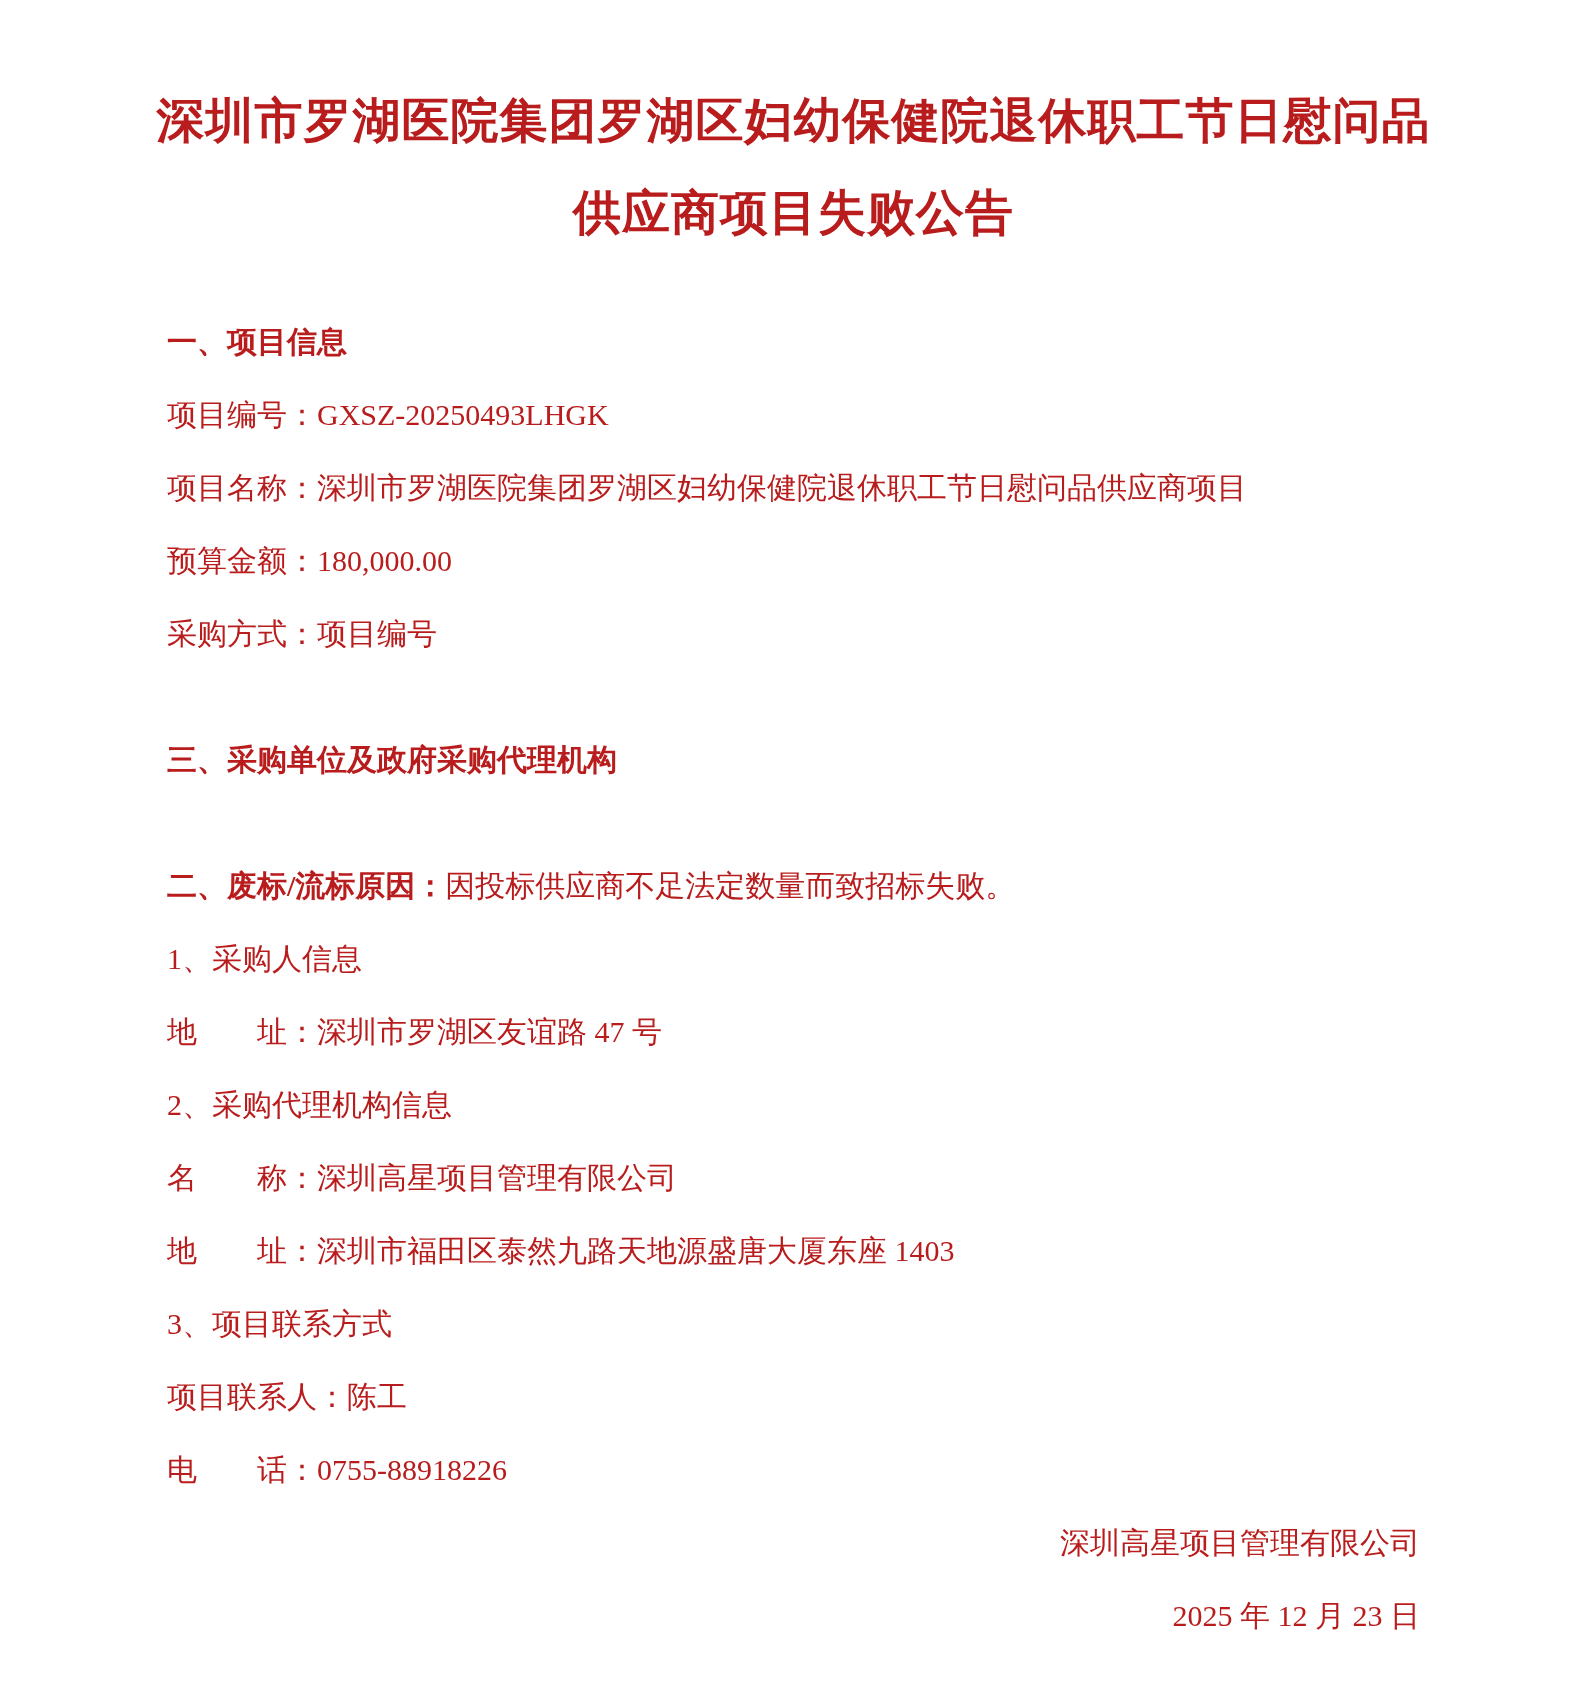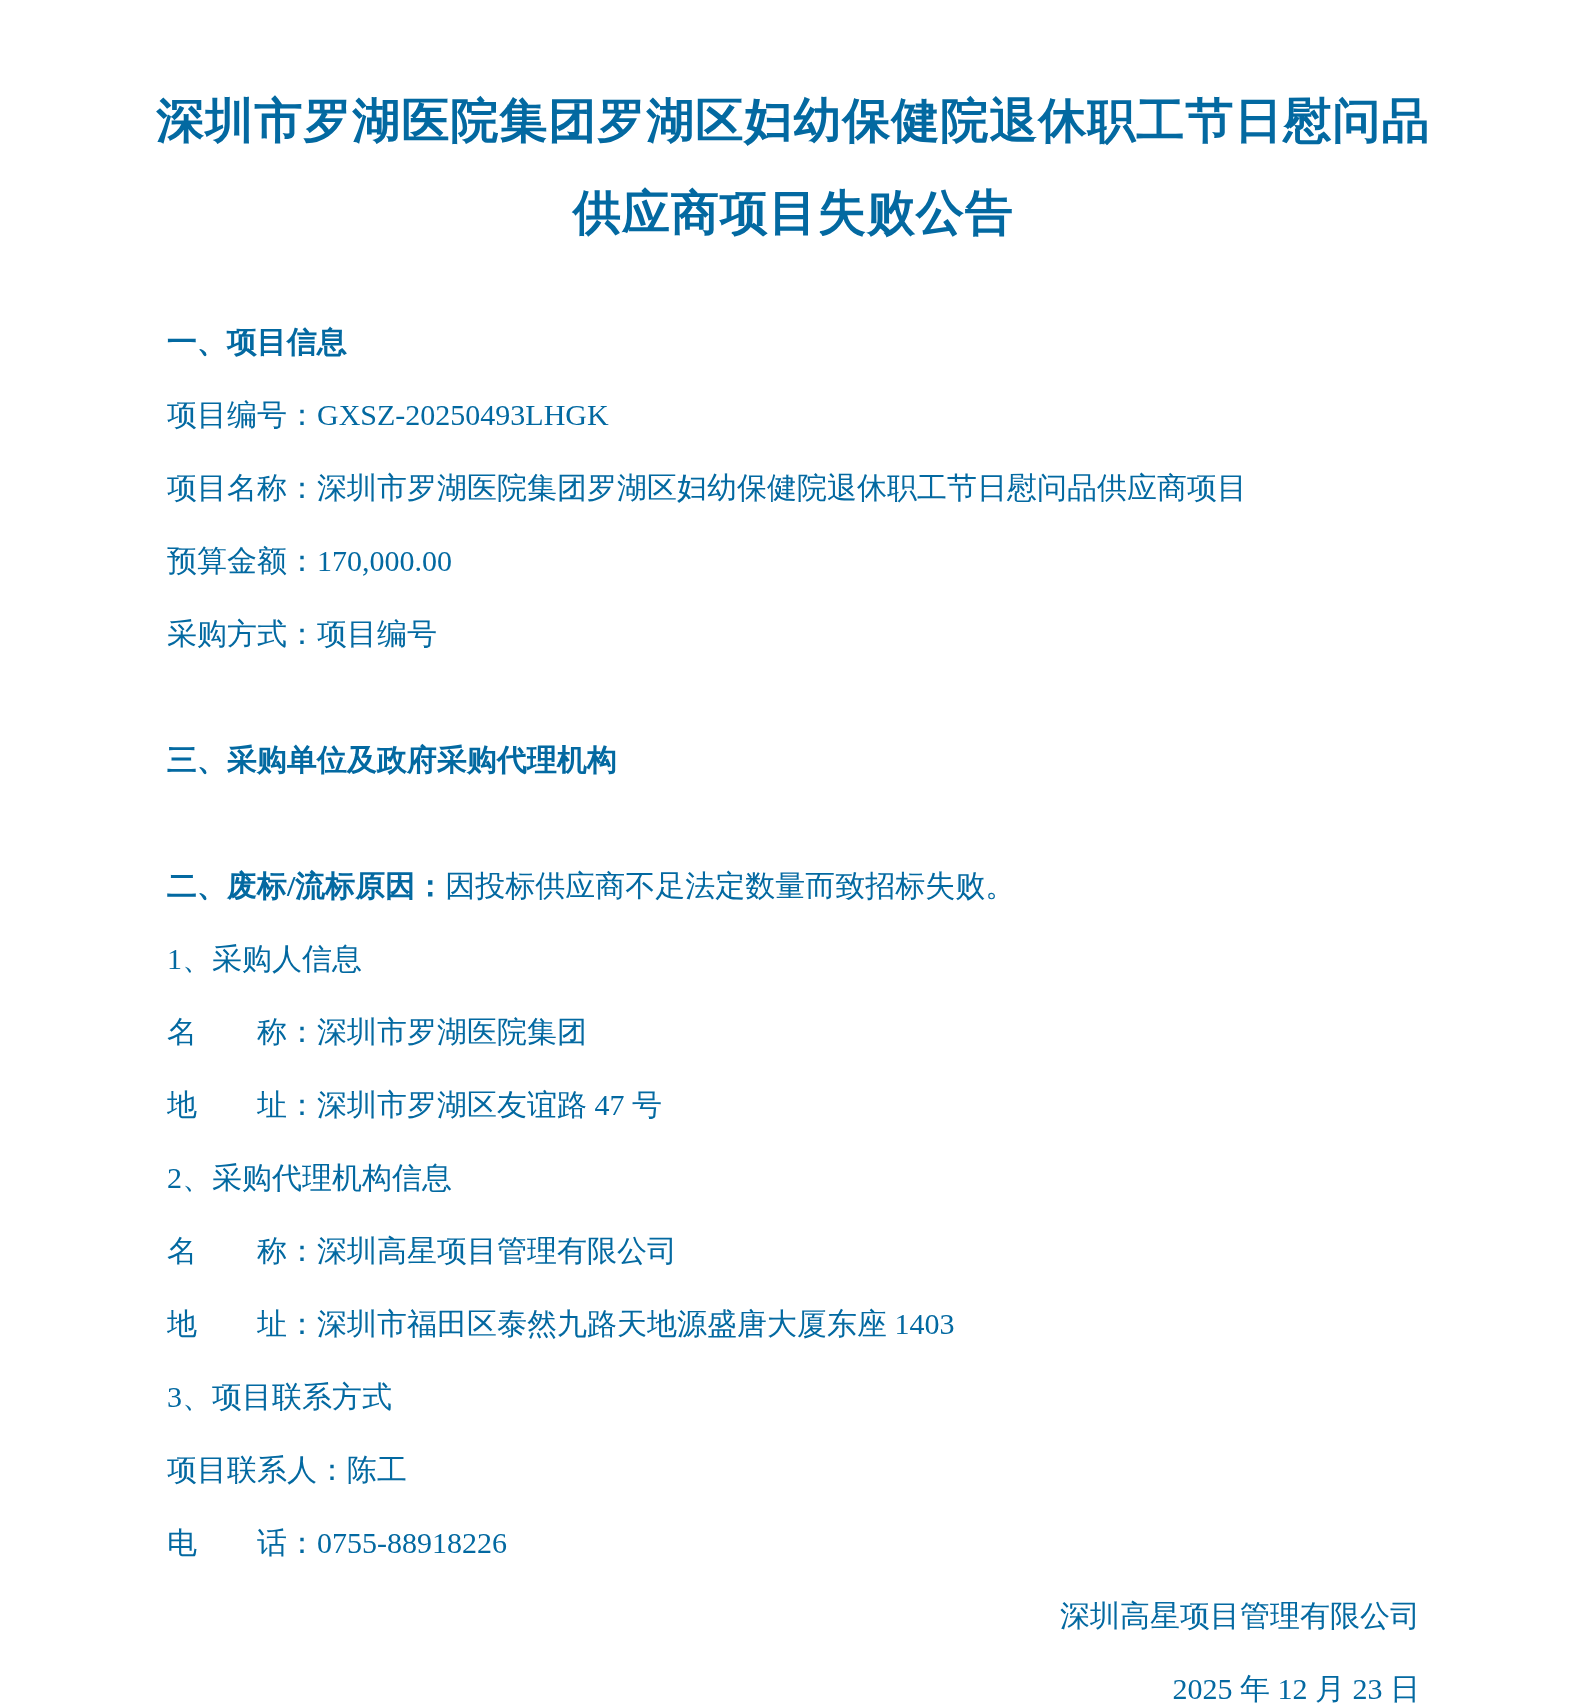--- a/index.html
+++ b/index.html
@@ -11,21 +11,21 @@
     width: 1587px;
     height: 1707px;
     overflow: hidden;
   }
   .doc {
     box-sizing: border-box;
     width: 1587px;
     height: 1707px;
     padding: 75px 156px 0 156px;
     background: #ffffff;
-    color: #0369a1;
+    color: #b91c1c;
     font-family: "Liberation Serif", "DejaVu Serif", serif;
   }
   .title {
     margin: 0;
     font-size: 48px;
     font-weight: 700;
     line-height: 92px;
     text-align: center;
     letter-spacing: 1px;
   }
@@ -61,31 +61,30 @@
     <div class="title-line">深圳市罗湖医院集团罗湖区妇幼保健院退休职工节日慰问品</div>
     <div class="title-line">供应商项目失败公告</div>
   </h1>
 
   <p class="line sec-heading gap-first">一、项目信息</p>
 
   <p class="line"><span>项目编号：</span><span>GXSZ-20250493LHGK</span></p>
 
   <p class="line"><span>项目名称：</span><span>深圳市罗湖医院集团罗湖区妇幼保健院退休职工节日慰问品供应商项目</span></p>
 
-  <p class="line"><span>预算金额：</span><span>170,000.00</span></p>
+  <p class="line"><span>预算金额：</span><span>180,000.00</span></p>
 
   <p class="line"><span>采购方式：</span><span>项目编号</span></p>
 
   <p class="line sec-heading gap-section">三、采购单位及政府采购代理机构</p>
 
   <p class="line gap-section"><span class="inline-bold">二、废标/流标原因：</span><span>因投标供应商不足法定数量而致招标失败。</span></p>
 
   <p class="line">1、采购人信息</p>
 
-  <p class="line"><span>名　　称：</span><span>深圳市罗湖医院集团</span></p>
 
   <p class="line"><span>地　　址：</span><span>深圳市罗湖区友谊路 47 号</span></p>
 
   <p class="line">2、采购代理机构信息</p>
 
   <p class="line"><span>名　　称：</span><span>深圳高星项目管理有限公司</span></p>
 
   <p class="line"><span>地　　址：</span><span>深圳市福田区泰然九路天地源盛唐大厦东座 1403</span></p>
 
 

